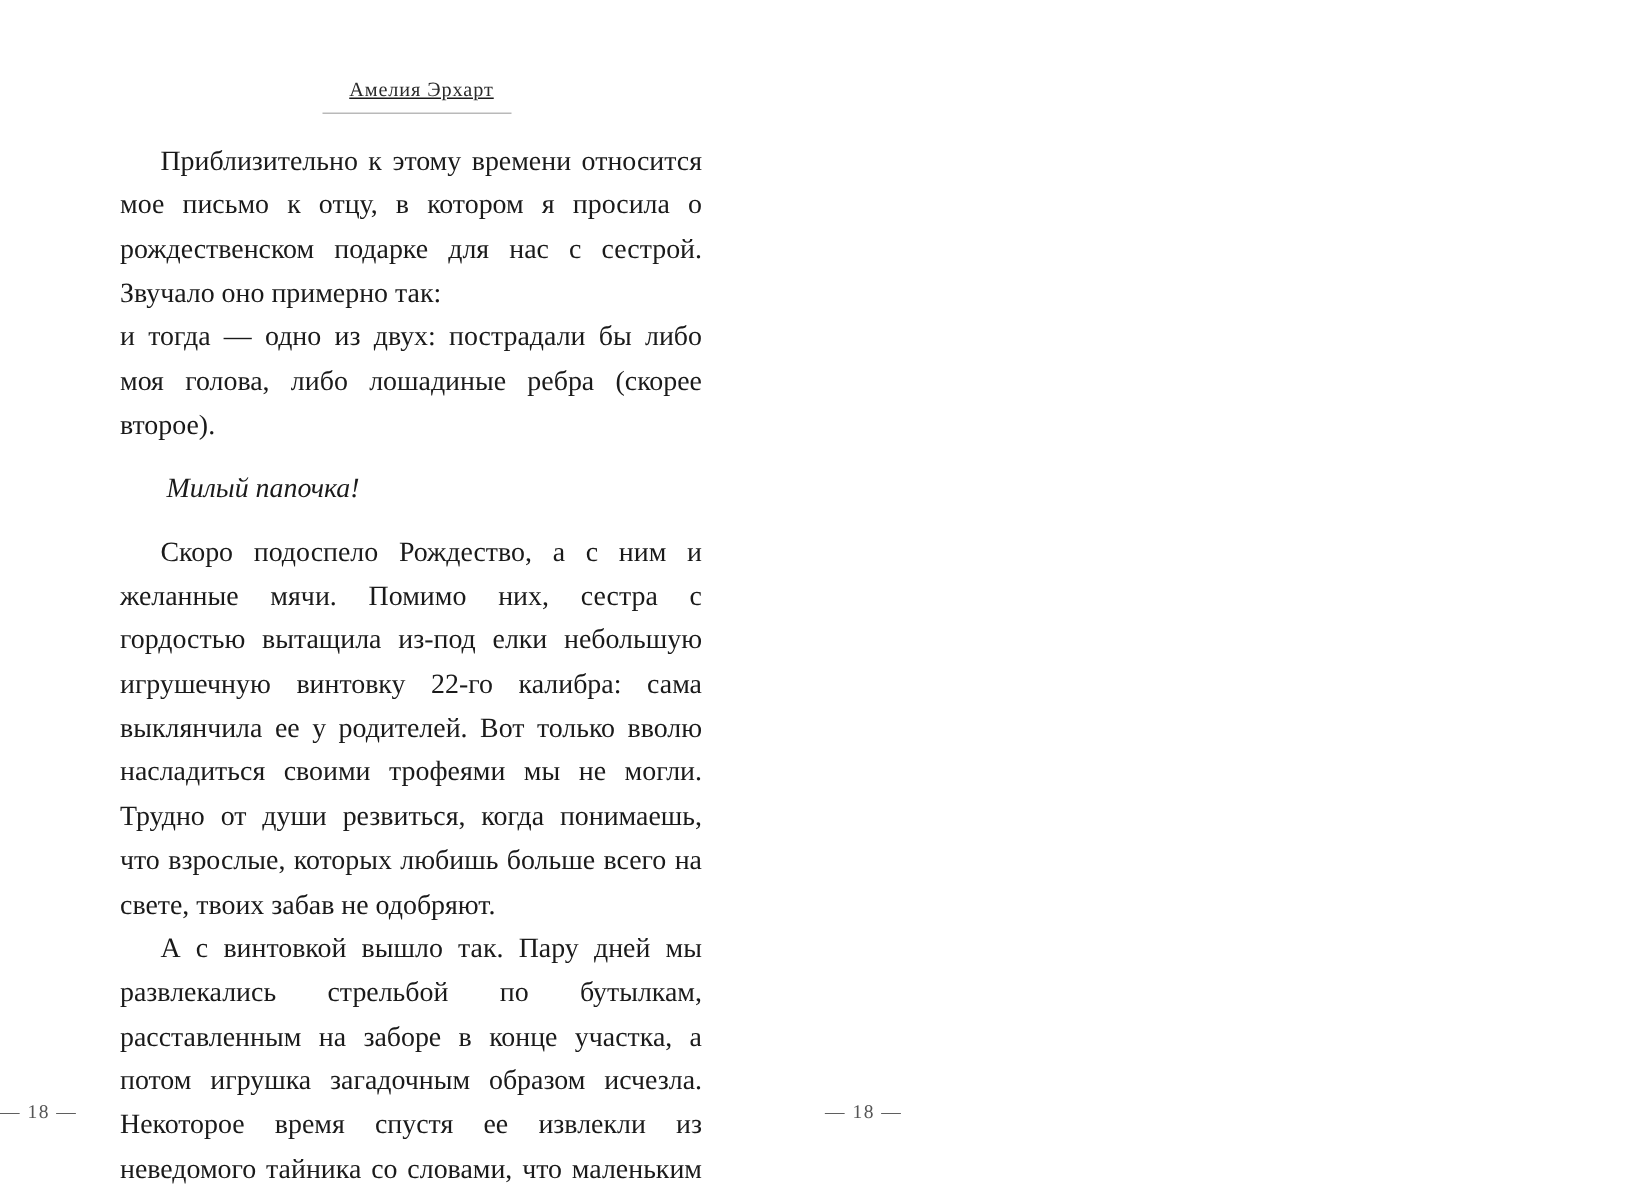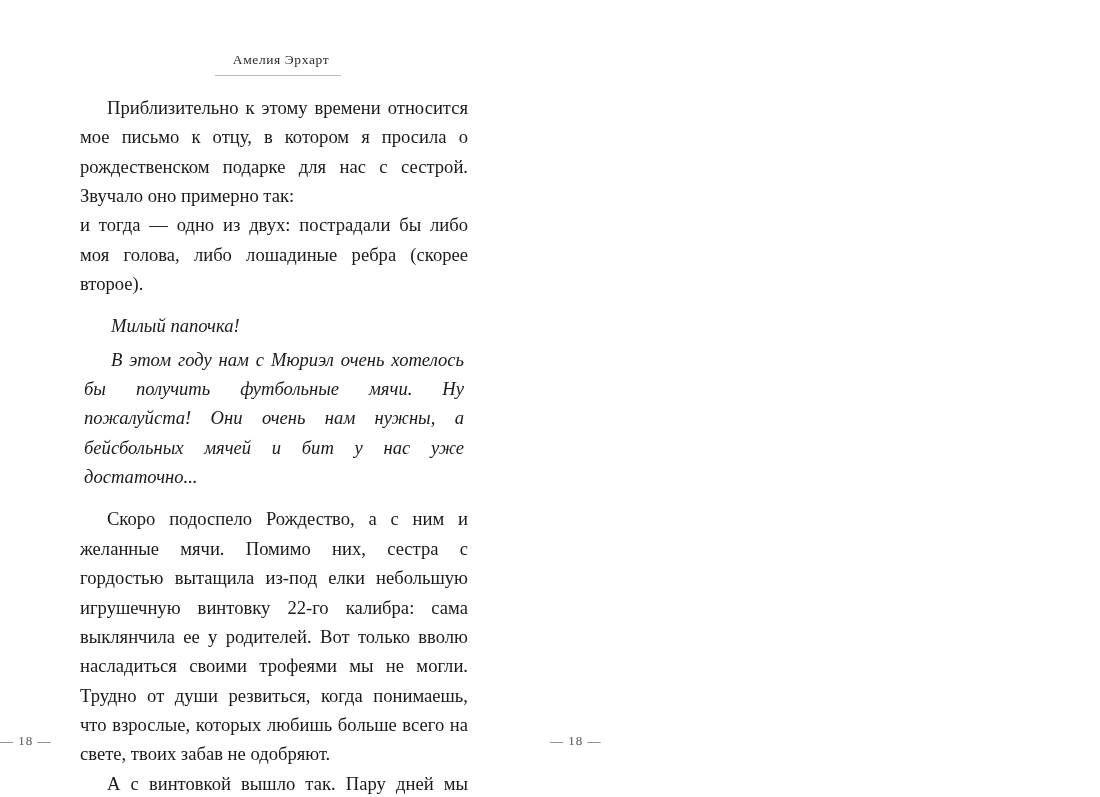--- a/index.html
+++ b/index.html
@@ -48,20 +48,21 @@
   .runhead-rule {
     display: block;
     height: 1px;
     background: #b9b9b9;
     margin: 7px auto 0 auto;
   }
 
   .page-left .runhead {
     left: 171px;
     width: 220px;
+    text-decoration: underline;
   }
   .page-left .runhead-rule { width: 126px; margin-left: 44px; }
 
   
   .textblock {
     position: absolute;
     top: 93px;
     font-size: 18.6px;
     line-height: 29.35px;
     text-align: justify;
@@ -117,21 +118,20 @@
     </div>
 
     <div class="textblock">
 
       <p class="para">Приблизительно к этому времени относится мое письмо к отцу, в котором я просила о рождественском подарке для нас с сестрой. Звучало оно примерно так:</p>
 
       <p class="para noindent">и тогда — одно из двух: пострадали бы либо моя голова, либо лошадиные ребра (скорее второе).</p>
 
       <blockquote class="letter">
         <p>Милый папочка!</p>
-        <p>В этом году нам с Мюриэл очень хотелось бы получить футбольные мячи. Ну пожалуйста! Они очень нам нужны, а бейсбольных мячей и бит у нас уже достаточно...</p>
       </blockquote>
 
       <p class="para">Скоро подоспело Рождество, а с ним и желанные мячи. Помимо них, сестра с гордостью вытащила из-под елки небольшую игрушечную винтовку 22-го калибра: сама выклянчила ее у родителей. Вот только вволю насладиться своими трофеями мы не могли. Трудно от души резвиться, когда понимаешь, что взрослые, которых любишь больше всего на свете, твоих забав не одобряют.</p>
 
       <p class="para">А с винтовкой вышло так. Пару дней мы развлекались стрельбой по бутылкам, расставленным на заборе в конце участка, а потом игрушка загадочным образом исчезла. Некоторое время спустя ее извлекли из неведомого тайника со словами, что маленьким девочкам негоже направо и налево палить из ружья, — чем нам и объяснили произведенную конфискацию.</p>
 
     </div>
 
     <div class="folio">— 18 —</div>
   </div>

